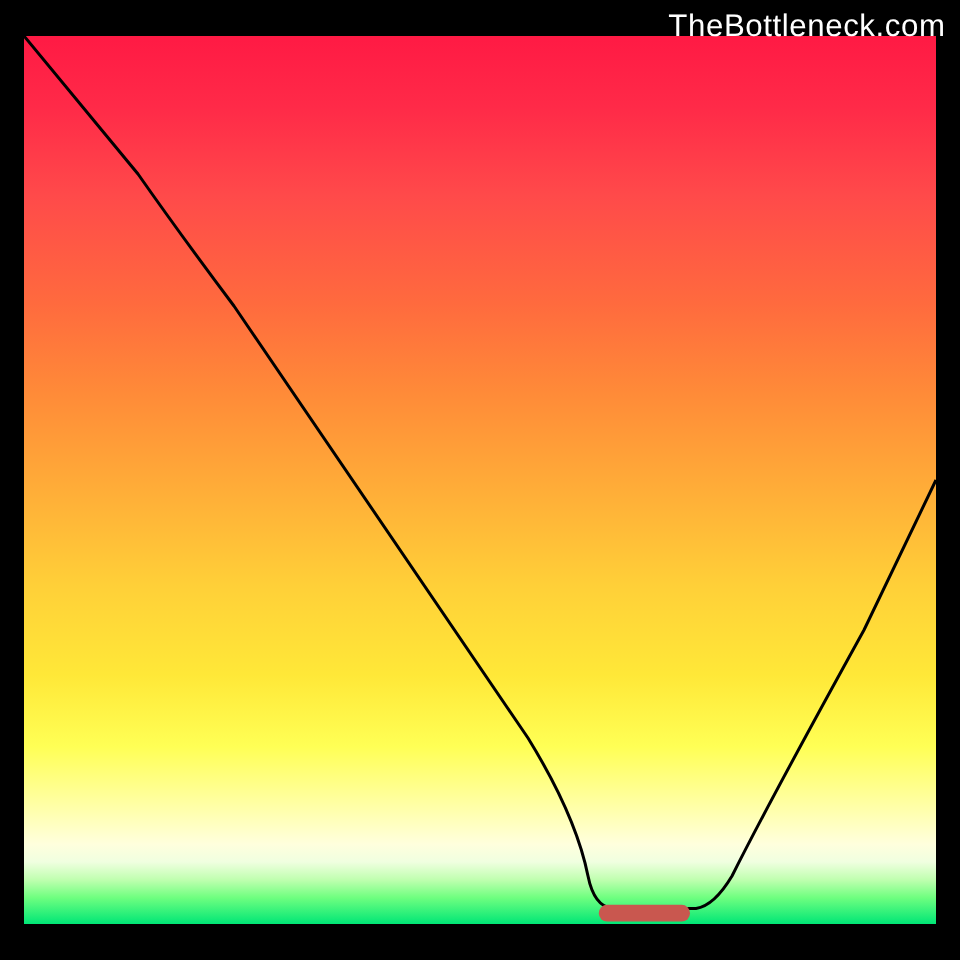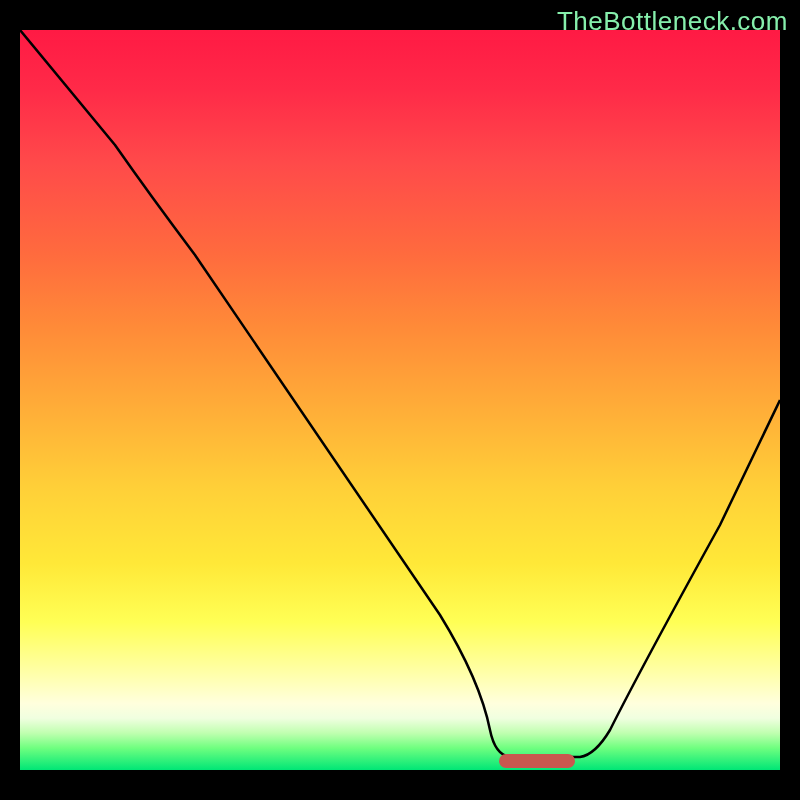--- a/index.html
+++ b/index.html
@@ -7,21 +7,21 @@
     width: 800px;
     height: 800px;
     background: #000;
     position: relative;
     font-family: Arial, sans-serif;
   }
   .watermark {
     position: absolute;
     top: 6px;
     right: 12px;
-    color: #86efac;
+    color: #ffffff;
     font-size: 26px;
     font-weight: 500;
     z-index: 10;
     letter-spacing: 0.5px;
   }
   .plot-area {
     position: absolute;
     left: 20px;
     top: 30px;
     width: 760px;

